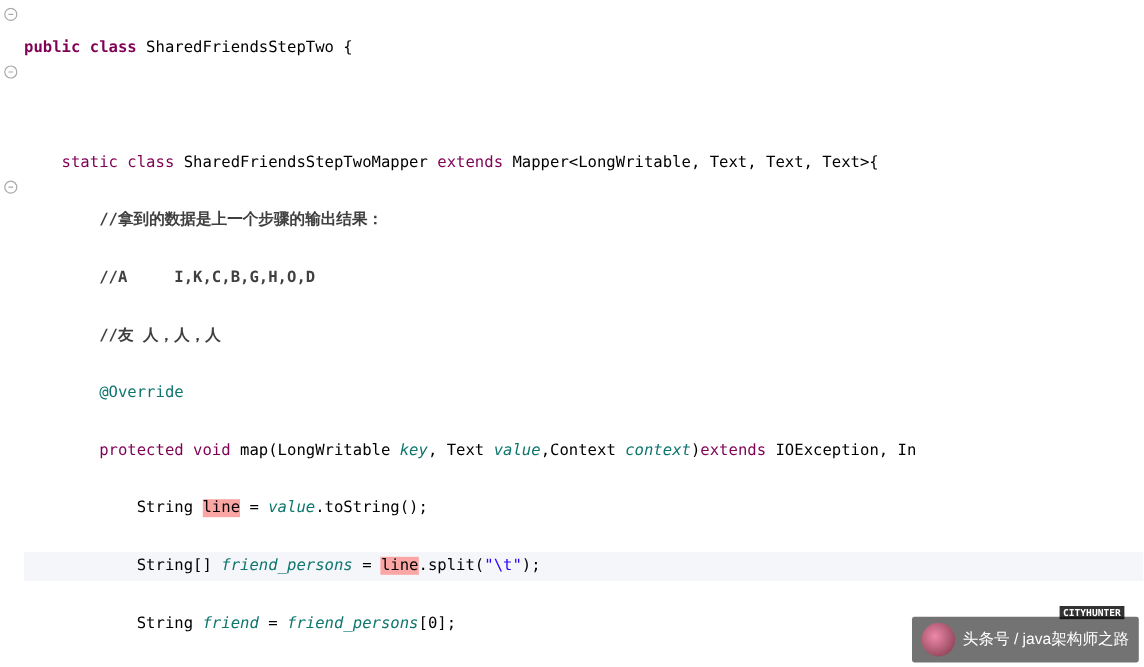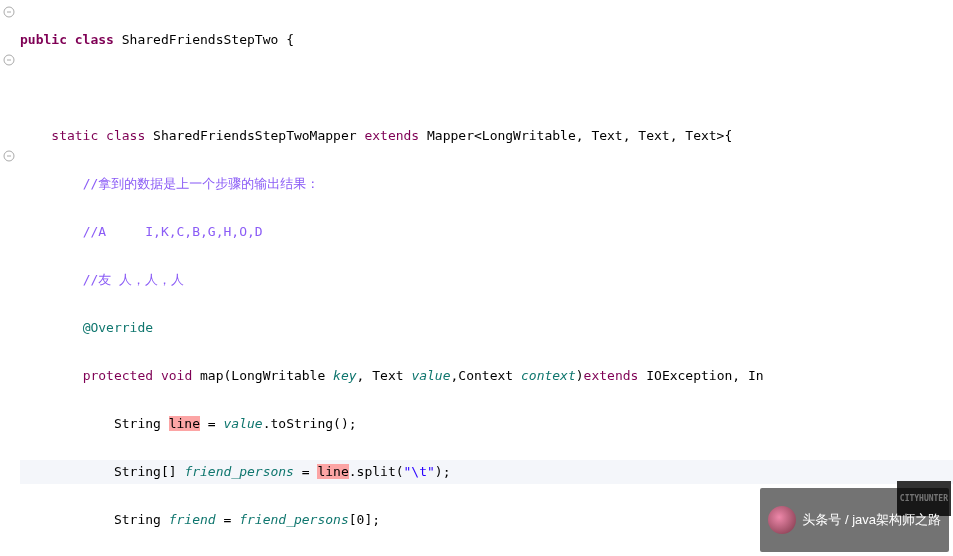--- a/index.html
+++ b/index.html
@@ -31,54 +31,54 @@
   .code {
     margin-left: 20px;
     padding-top: 4px;
     line-height: 24px;
     white-space: pre;
   }
   .line { display: block; }
   .hl-line { background: #f4f6fa; }
   .kw-pub { color: #7f0055; font-weight: bold; }
   .kw { color: #7f0055; font-weight: normal; }
-  .comment { color: #8b5cf6; }
+  .comment { color: #404040; font-weight: bold; }
   .str { color: #2a00ff; }
   .annot { color: #0f766e; }
   .param { color: #0f766e; font-style: italic; }
   .hlword { background: #fca5a5; }
   .watermark {
     position: absolute;
     right: 4px;
     bottom: 4px;
     font-size: 13px;
     color: #fff;
     background: rgba(0,0,0,0.55);
-    padding: 18px 8px;
+    padding: 5px 8px;
     border-radius: 2px;
     font-family: sans-serif;
     display: flex;
     align-items: center;
     gap: 6px;
   }
   .wm-icon {
     width: 28px;
     height: 28px;
     border-radius: 50%;
     background: radial-gradient(circle at 40% 40%, #e8a, #734);
   }
   .wm-badge {
     position: absolute;
-    right: 2px;
+    right: 16px;
     bottom: 40px;
     font-size: 8px;
     font-weight: bold;
     color: #fff;
     background: #333;
-    padding: 13px 3px;
+    padding: 1px 3px;
   }
 </style>
 </head>
 <body>
 
 <div class="gutter">
   <svg class="gutter-icon" style="top:6px" viewBox="0 0 12 12">
       <circle cx="6" cy="6" r="5" fill="none" stroke="#aaa"></circle>
       <path d="M4 6h4" stroke="#aaa"></path>
     </svg>

